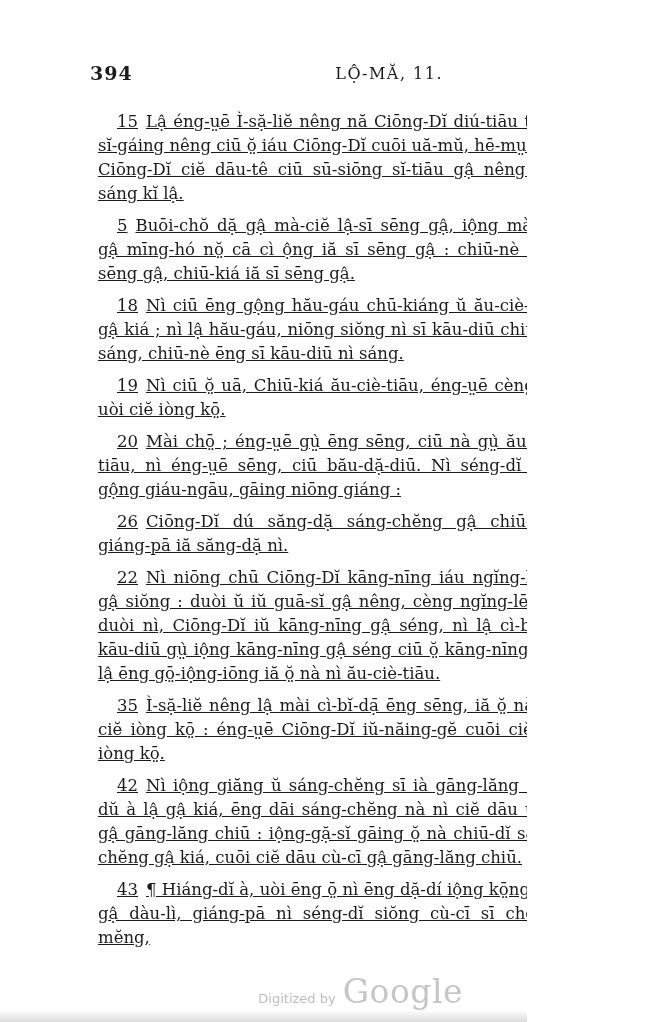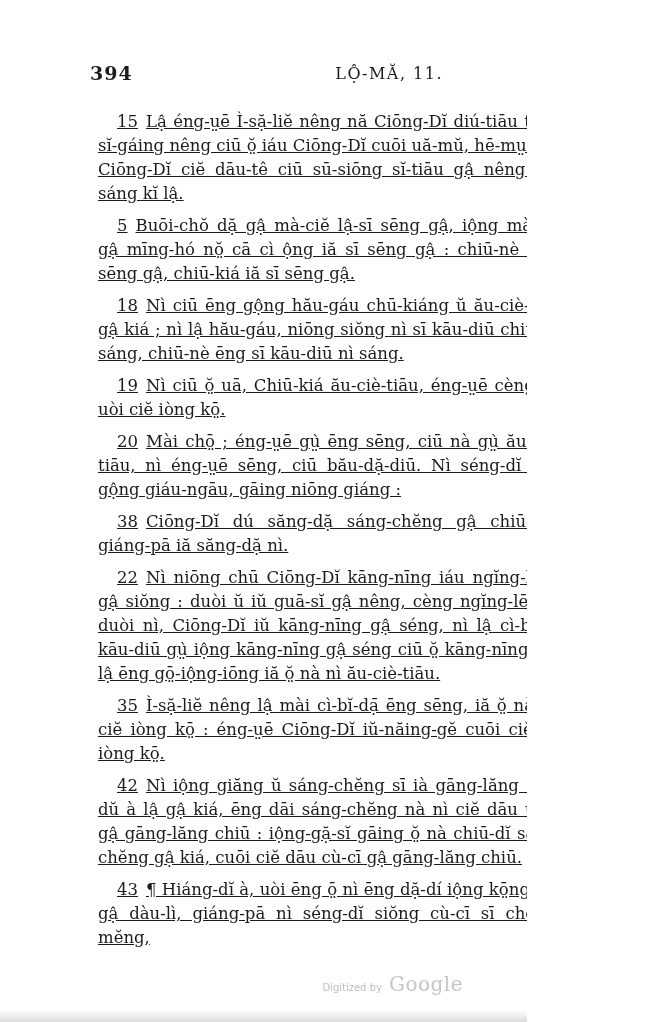--- a/index.html
+++ b/index.html
@@ -61,26 +61,26 @@
   .watermark {
     position: absolute;
     top: 972px;
     right: 64px;
     display: flex;
     align-items: baseline;
     gap: 7px;
   }
   .wm-prefix {
     font-family: "DejaVu Sans", sans-serif;
-    font-size: 10px;
+    font-size: 13px;
     color: #bdbdbd;
   }
   .wm-logo {
     font-family: "DejaVu Serif", serif;
-    font-size: 20px;
+    font-size: 33px;
     color: #c6c6c6;
     letter-spacing: 0.5px;
   }
   .page-bottom-edge {
     position: absolute;
     left: 0;
     right: 0;
     bottom: 0;
     height: 12px;
     background: linear-gradient(#ffffff, #dcdcdc);
@@ -95,21 +95,21 @@
     <span class="page-number">394</span>
     <span class="running-head">LỘ-MĂ, 11.</span>
   </div>
 
   <div class="textblock">
     <p class="verse"><span class="vnum">15</span><span class="vtext">Lậ éng-ṳē Ì-sặ-liĕ nêng nă Ciōng-Dĭ diú-tiāu tóng sĭ-gáing nêng ciū ŏ̤ iáu Ciōng-Dĭ cuōi uă-mŭ, hē-mṳĕ nă Ciōng-Dĭ ciĕ dāu-tê ciū sū-siōng sĭ-tiāu gậ nêng hŭ-sáng kĭ lậ.</span></p>
     <p class="verse"><span class="vnum">5</span><span class="vtext">Buōi-chŏ dặ gậ mà-ciĕ lậ-sī sēng gậ, iộng mà-ciĕ gậ mīng-hó nŏ̤ cā cì ộng iă sī sēng gậ : chiū-nè lậ-sī sēng gậ, chiū-kiá iă sī sēng gậ.</span></p>
     <p class="verse"><span class="vnum">18</span><span class="vtext">Nì ciū ēng gộng hău-gáu chū-kiáng ŭ ău-ciè-tiāu gậ kiá ; nì lậ hău-gáu, niōng siŏng nì sī kāu-diū chiū-nè sáng, chiū-nè ēng sī kāu-diū nì sáng.</span></p>
     <p class="verse"><span class="vnum">19</span><span class="vtext">Nì ciū ŏ̤ uā, Chiū-kiá ău-ciè-tiāu, éng-ṳē cèng nà uòi ciĕ iòng kō̤.</span></p>
     <p class="verse"><span class="vnum">20</span><span class="vtext">Mài chō̤ ; éng-ṳē gṳ̀ ēng sēng, ciū nà gṳ̀ ău-ciè-tiāu, nì éng-ṳē sēng, ciū bău-dặ-diū.  Nì séng-dĭ ēng gộng giáu-ngāu, gāing niōng giáng :</span></p>
-    <p class="verse"><span class="vnum">38</span><span class="vtext">Ciōng-Dĭ dú săng-dặ sáng-chĕng gậ chiū-kiá, giáng-pā iă săng-dặ nì.</span></p>
+    <p class="verse"><span class="vnum">26</span><span class="vtext">Ciōng-Dĭ dú săng-dặ sáng-chĕng gậ chiū-kiá, giáng-pā iă săng-dặ nì.</span></p>
     <p class="verse"><span class="vnum">22</span><span class="vtext">Nì niōng chū Ciōng-Dĭ kāng-nīng iáu ngĭng-lēng gậ siŏng : duòi ŭ iŭ guā-sĭ gậ nêng, cèng ngĭng-lēng ; duòi nì, Ciōng-Dĭ iŭ kāng-nīng gậ séng, nì lậ cì-bĭ-dạ̄ kāu-diū gṳ̀ iộng kāng-nīng gậ séng ciū ŏ̤ kāng-nīng nì : lậ ēng gō̤-iộng-iōng iă ŏ̤ nà nì ău-ciè-tiāu.</span></p>
     <p class="verse"><span class="vnum">35</span><span class="vtext">Ì-sặ-liĕ nêng lậ mài cì-bĭ-dạ̄ ēng sēng, iă ŏ̤ nà gṳ̀ ciĕ iòng kō̤ : éng-ṳē Ciōng-Dĭ iŭ-năing-gĕ cuōi ciĕ gṳ̀ iòng kō̤.</span></p>
     <p class="verse"><span class="vnum">42</span><span class="vtext">Nì iộng giăng ŭ sáng-chĕng sī ià gāng-lăng chiū dŭ à lậ gậ kiá, ēng dāi sáng-chĕng nà nì ciĕ dāu ŭ cạ́ gậ gāng-lăng chiū : iộng-gặ-sĭ gāing ŏ̤ nà chiū-dĭ sáng-chĕng gậ kiá, cuōi ciĕ dāu cù-cī gậ gāng-lăng chiū.</span></p>
     <p class="verse"><span class="vnum">43</span><span class="vtext">¶ Hiáng-dĭ à, uòi ēng ō̤ nì ēng dặ-dí iộng kō̤ng-diū gậ dàu-lì, giáng-pā nì séng-dĭ siŏng cù-cī sī chóng-mĕng,</span></p>
   </div>
 
   <div class="watermark">
     <span class="wm-prefix">Digitized by</span>
     <span class="wm-logo">Google</span>
   </div>

